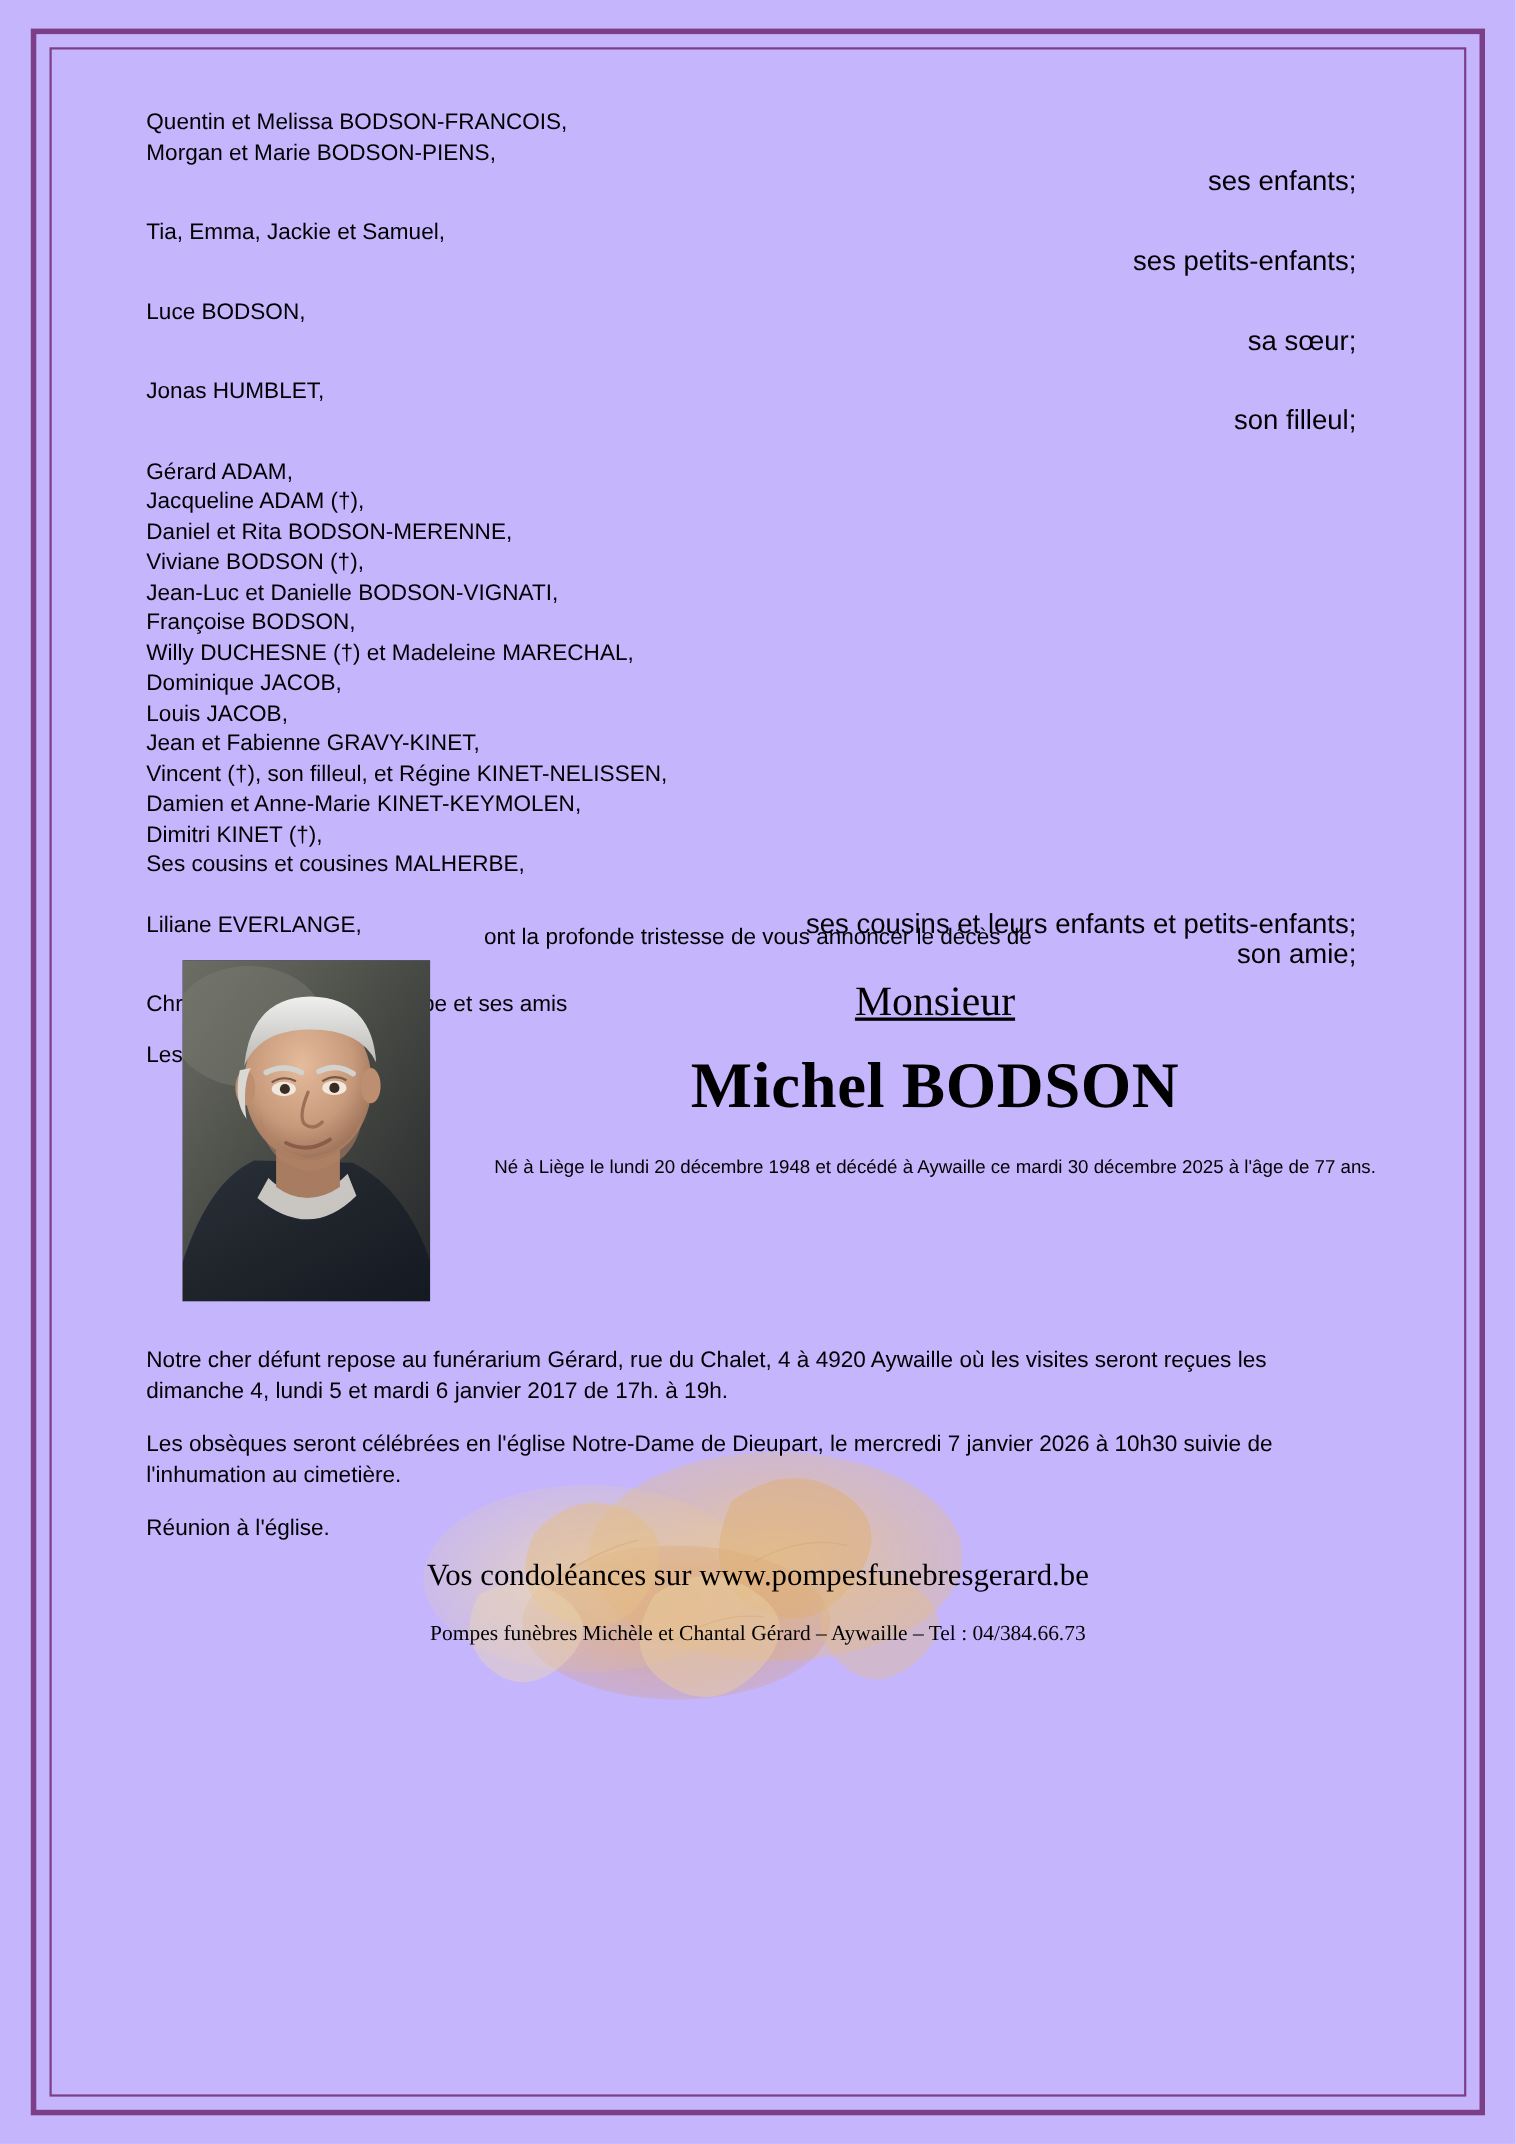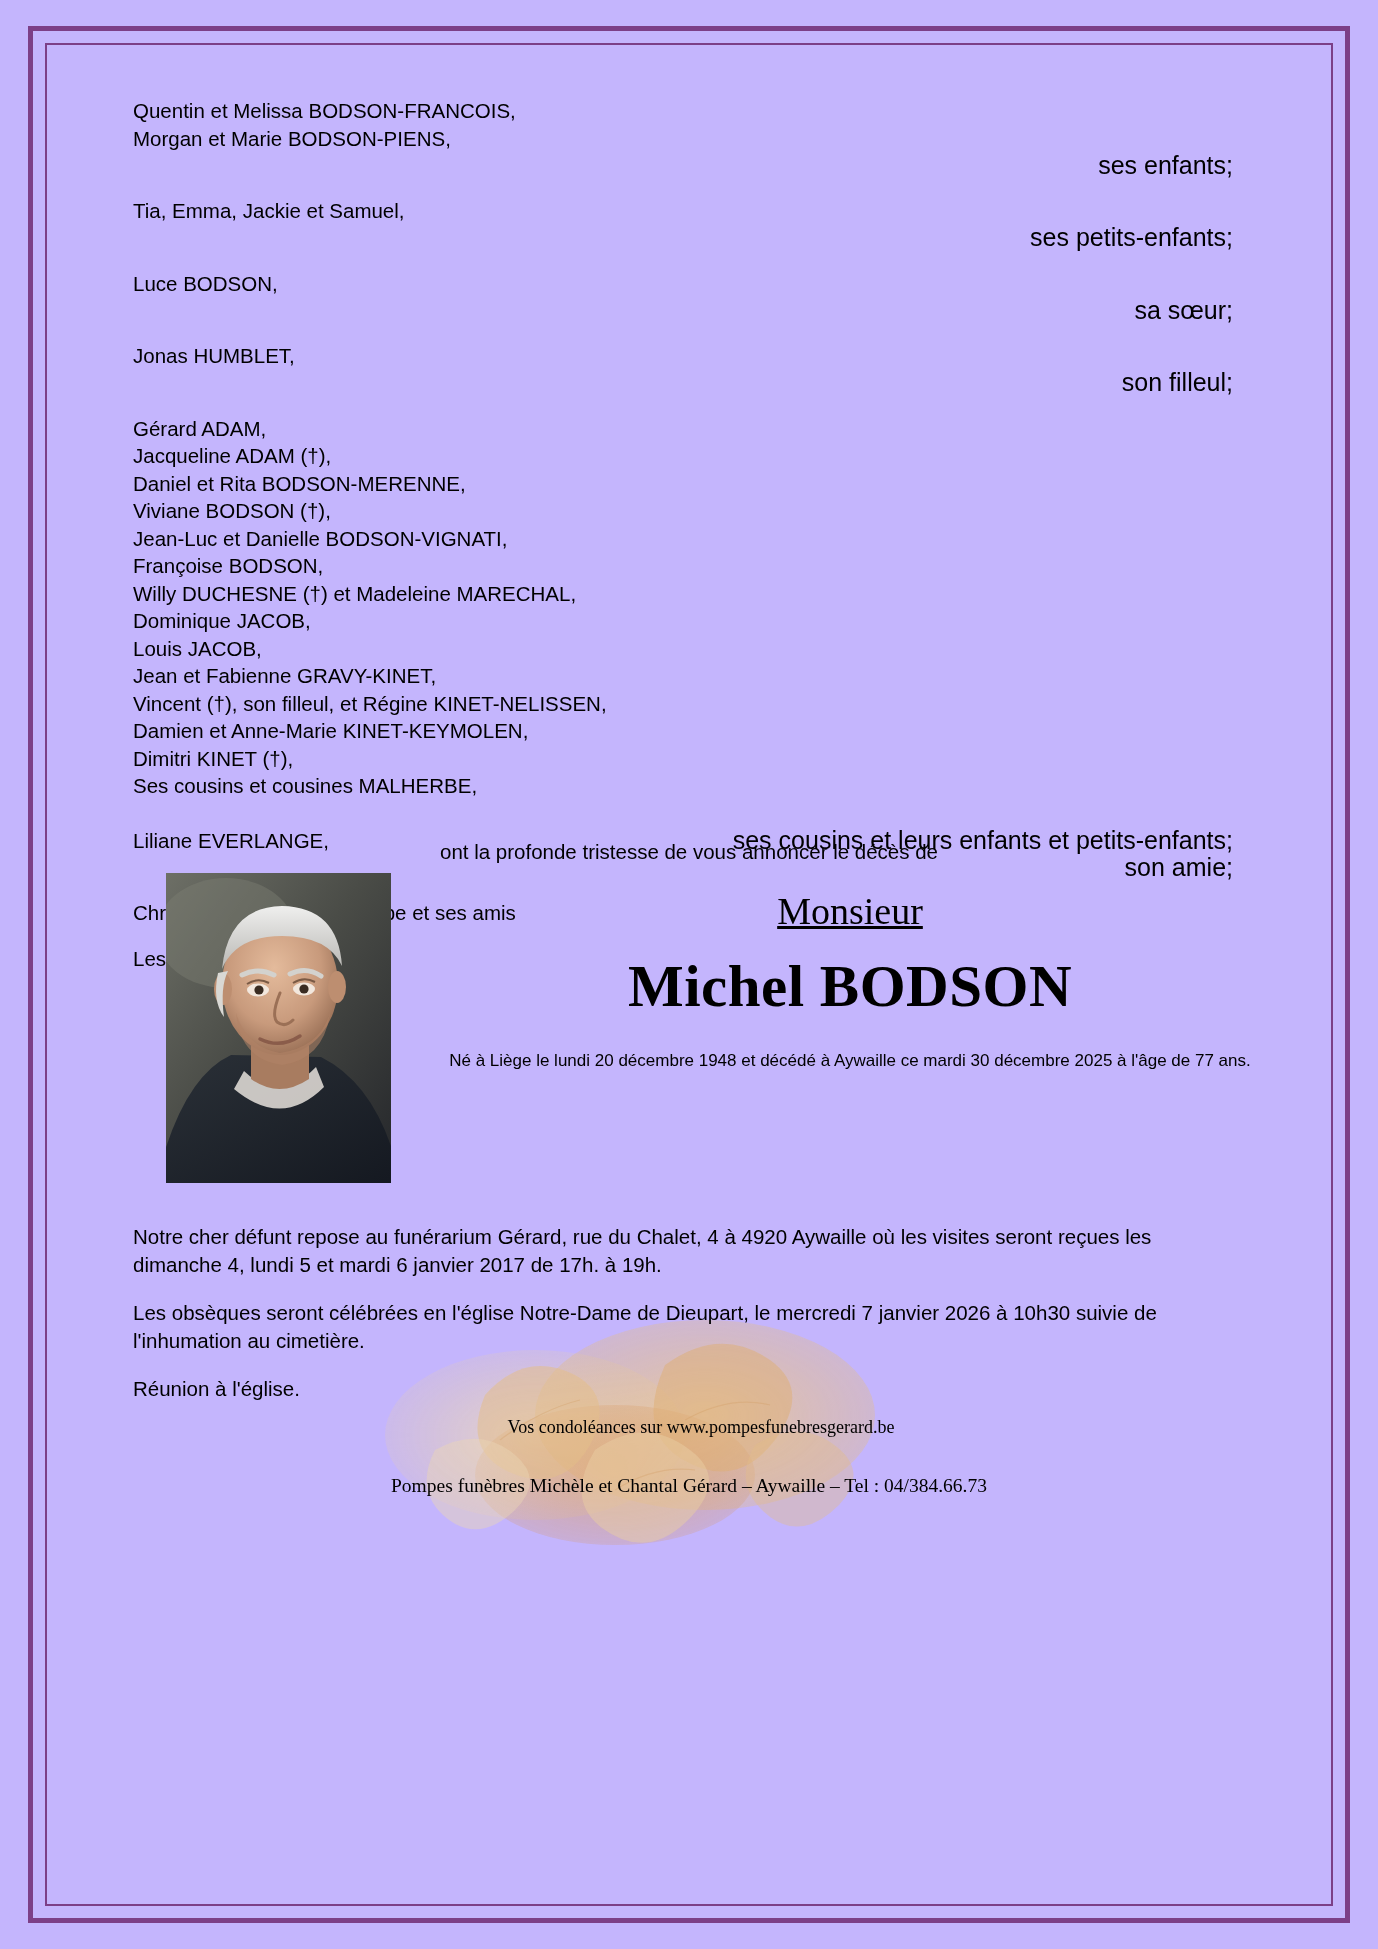--- a/index.html
+++ b/index.html
@@ -137,26 +137,26 @@
     top: 1168px;
     width: 1110px;
   }
   .para {
     font-size: 20.5px;
     line-height: 28px;
     margin-bottom: 20px;
   }
   .condolences {
     position: absolute;
-    left: 12px;
+    left: 0;
     top: 1362px;
     width: 1268px;
     text-align: center;
     font-family: "Liberation Serif", serif;
-    font-size: 18px;
+    font-size: 28px;
   }
   .footer {
     position: absolute;
     left: 0;
     top: 1420px;
     width: 1268px;
     text-align: center;
     font-family: "Liberation Serif", serif;
     font-size: 19.5px;
   }

